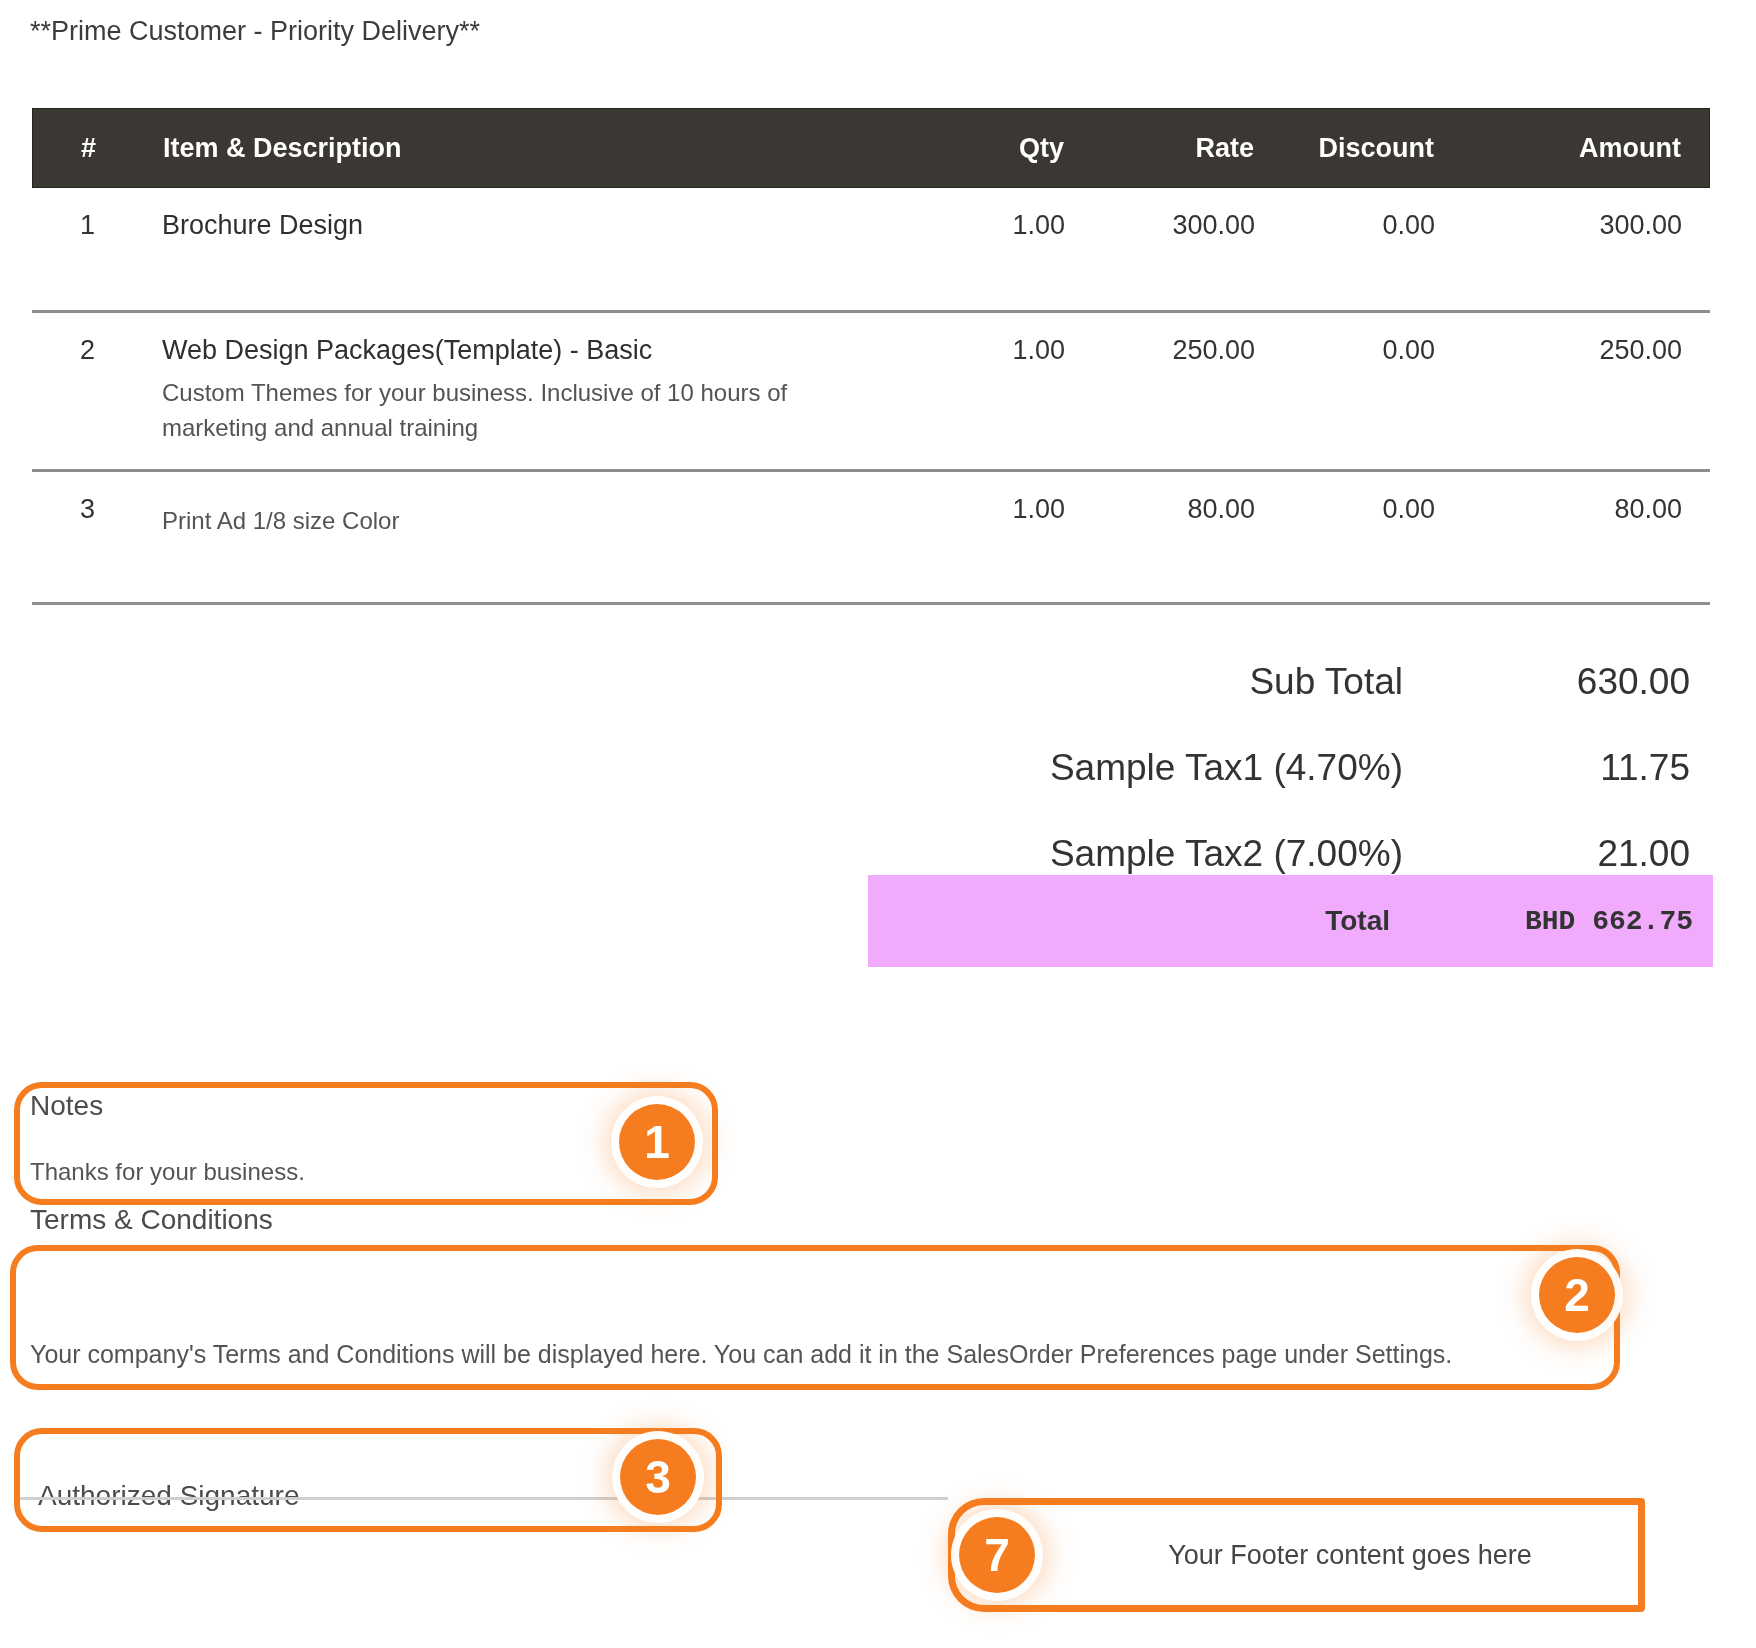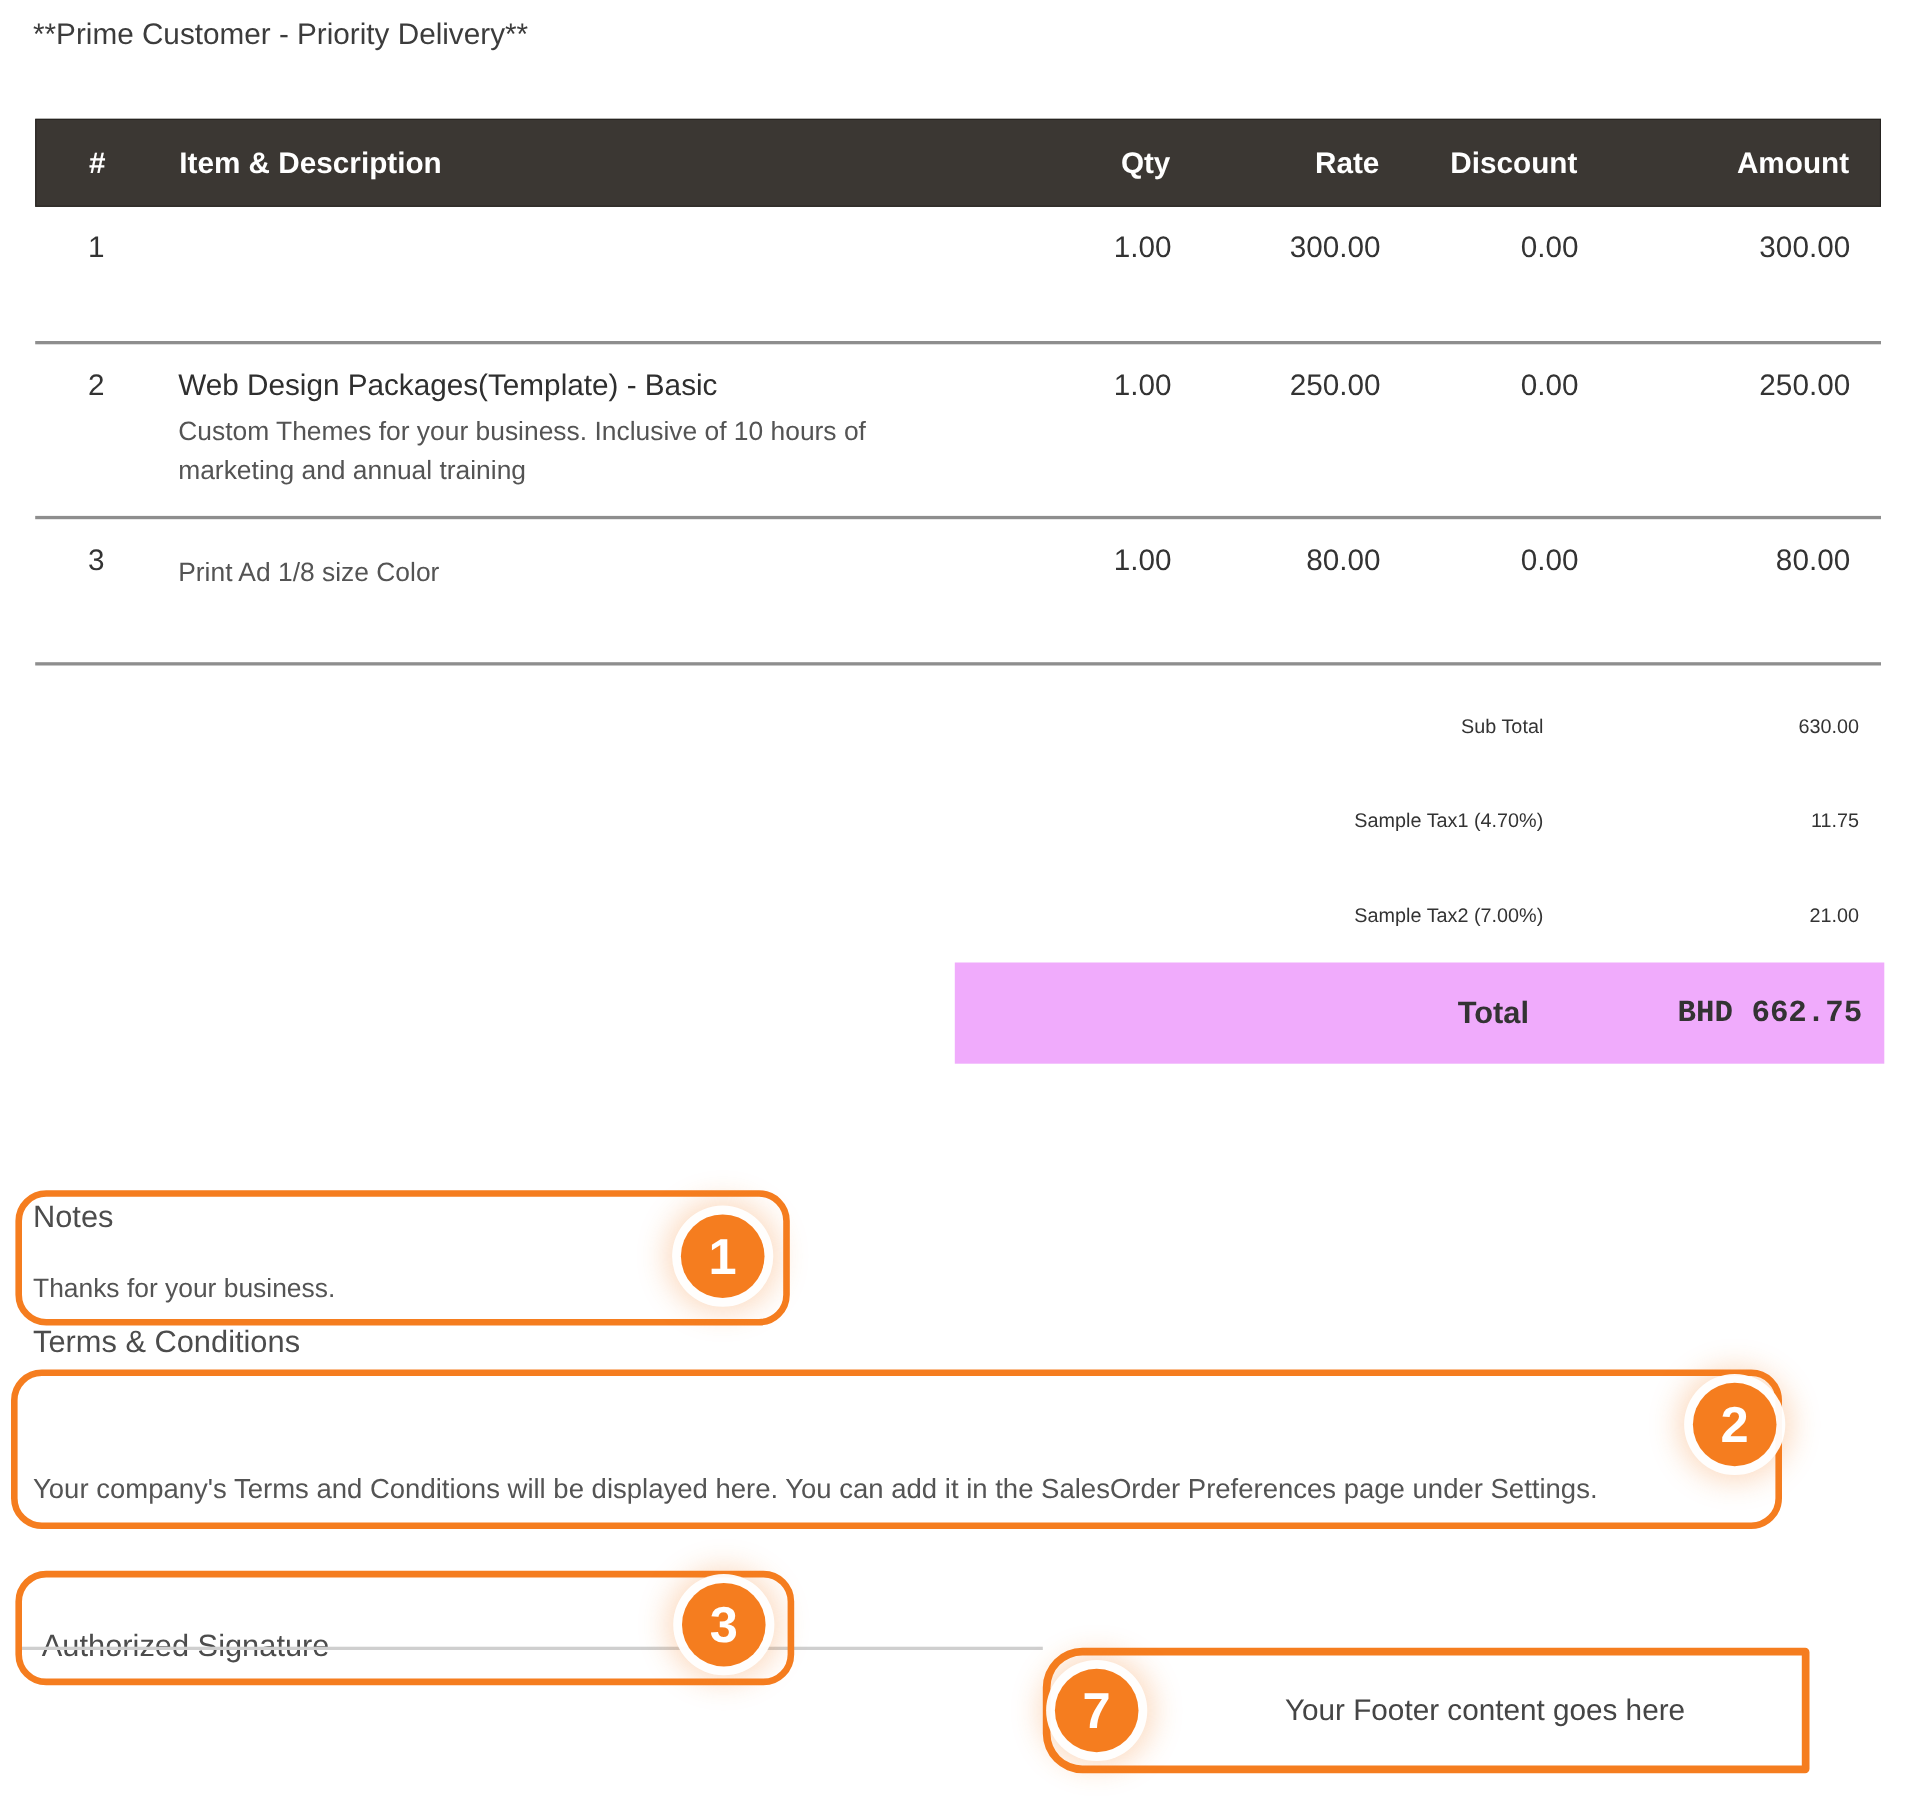--- a/index.html
+++ b/index.html
@@ -41,21 +41,21 @@
   .col-qty{flex:0 0 160px;text-align:right;padding-right:30px;box-sizing:border-box;}
   .col-rate{flex:0 0 190px;text-align:right;padding-right:30px;box-sizing:border-box;}
   .col-discount{flex:0 0 180px;text-align:right;padding-right:30px;box-sizing:border-box;}
   .col-amount{flex:0 0 245px;text-align:right;padding-right:28px;box-sizing:border-box;}
   .t-row .cell{font-size:27px;color:#333;}
   .item-name{font-size:27px;color:#2f2f2f;}
   .item-desc{font-size:24px;color:#545454;margin-top:10px;line-height:1.45;max-width:640px;}
 
   
   .totals{left:32px;top:605px;width:1678px;padding-top:12px;}
-  .tot-row{display:flex;justify-content:flex-end;align-items:center;height:86px;font-size:18px;}
+  .tot-row{display:flex;justify-content:flex-end;align-items:flex-end;height:86px;font-size:37px;}
   .tot-label{text-align:right;color:#333;}
   .tot-value{flex:0 0 307px;text-align:right;padding-right:20px;box-sizing:border-box;color:#333;}
   .grand{
     margin-left:836px;width:845px;height:92px;
     background:#f0abfc;display:flex;justify-content:flex-end;align-items:center;
     font-size:28px;font-weight:700;color:#1f1f1f;box-sizing:border-box;gap:16px;
   }
   .grand .tot-value{font-weight:700;font-family:Liberation Mono, monospace;}
 
   
@@ -109,20 +109,21 @@
       <div class="col-item">Item &amp; Description</div>
       <div class="col-qty">Qty</div>
       <div class="col-rate">Rate</div>
       <div class="col-discount">Discount</div>
       <div class="col-amount">Amount</div>
     </div>
 
     <div class="t-row r1">
       <div class="col-num cell">1</div>
       <div class="col-item">
+        <div class="item-name">Brochure Design</div>
       </div>
       <div class="col-qty cell">1.00</div>
       <div class="col-rate cell">300.00</div>
       <div class="col-discount cell">0.00</div>
       <div class="col-amount cell">300.00</div>
     </div>
 
     <div class="t-row r2">
       <div class="col-num cell">2</div>
       <div class="col-item">

